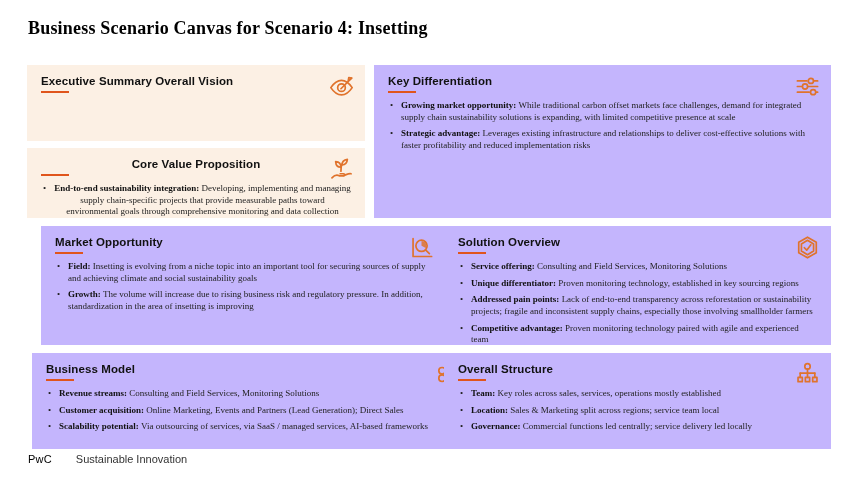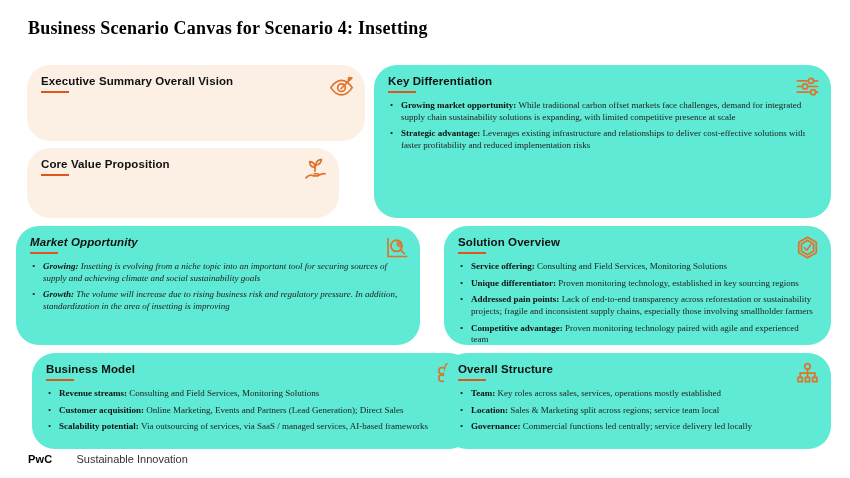--- a/index.html
+++ b/index.html
@@ -5,48 +5,48 @@
   html,body{margin:0;padding:0;background:#ffffff;}
   .canvas{
     position:relative;width:850px;height:478px;background:#ffffff;overflow:hidden;
     font-family:"Liberation Sans",sans-serif;color:#1a1a1a;
   }
   .page-title{
     position:absolute;left:28px;top:18px;margin:0;
     font-family:"Liberation Serif","DejaVu Serif",serif;
     font-size:18px;font-weight:600;letter-spacing:.2px;color:#000;
   }
-  .card{position:absolute;box-sizing:border-box;padding:10px 14px 8px 14px;border-radius:23px;}
+  .card{position:absolute;box-sizing:border-box;padding:10px 14px 8px 14px;}
   .card.peach{background:#fcf0e4;}
-  .card.gray{background:#5eead4;}
+  .card.gray{background:#c4b5fd;}
   .card h2{
     margin:0;font-size:11.5px;font-weight:bold;color:#111;
     font-family:"Liberation Sans",sans-serif;letter-spacing:.1px;
   }
   .underline{width:28px;height:2px;background:#e0551c;margin-top:4px;margin-bottom:7px;}
   .card .icon{position:absolute;top:8px;right:10px;width:27px;height:27px;}
   .card .icon svg{width:100%;height:100%;}
   .card p,.card ul{
     font-family:"Liberation Serif","DejaVu Serif",serif;
     font-size:9px;line-height:1.3;color:#222;margin:0;
   }
   .card ul{list-style:none;padding:0;}
   .card ul li{position:relative;padding-left:13px;margin-bottom:5px;}
   .card ul li::before{content:"\2022";position:absolute;left:2px;top:0;color:#222;}
   .card ul li strong{font-weight:bold;color:#111;}
   
   .card.exec{left:27px;top:65px;width:338px;height:76px;}
-  .card.core{left:27px;top:148px;width:312px;height:70px;}
+  .card.core{left:27px;top:148px;width:338px;height:70px;text-align:center;}
   .card.keydiff{left:374px;top:65px;width:457px;height:153px;}
-  .card.market{left:16px;top:226px;width:404px;height:119px;font-style:italic;}
+  .card.market{left:41px;top:226px;width:404px;height:119px;}
   .card.solution{left:444px;top:226px;width:387px;height:119px;}
   .card.business{left:32px;top:353px;width:440px;height:96px;}
   .card.entity{left:444px;top:353px;width:387px;height:96px;}
   .footer{position:absolute;left:28px;top:453px;display:flex;align-items:baseline;}
-  .footer .brand{font-weight:bold;font-size:11px;color:#000;letter-spacing:.2px;}
+  .footer .brand{font-weight:normal;font-size:11px;color:#000;letter-spacing:.2px;}
   .footer .label{font-size:11px;color:#333;margin-left:24px;}
   .ic{stroke:#e0732c;fill:none;stroke-width:1.5;stroke-linecap:round;stroke-linejoin:round;}
 </style>
 </head>
 <body>
 
 <div class="canvas">
 
   <h1 class="page-title">Business Scenario Canvas for Scenario 4: Insetting</h1>
 
@@ -72,20 +72,23 @@
       <svg viewBox="0 0 24 24">
           <g class="ic">
         <path d="M11.5 13.5 C11.5 10.5 11.5 9 12.5 7"></path>
         <path d="M11.5 10 C8.8 10 7 8 6.8 5 C9.8 5.2 11.5 7 11.5 10 Z"></path>
         <path d="M12.5 8 C12.5 5.2 14.2 3.3 17.2 3 C17 6 15.3 7.8 12.5 8 Z"></path>
         <path d="M3.5 19.5 C6 16.8 8 16.6 10 17.6 L13.8 17.6 C15.2 17.6 15.2 15.8 13.8 15.8 L10.8 15.8"></path>
         <path d="M13.8 17.3 C16.5 16.6 18 15.4 20.5 15.8"></path>
       </g>
         </svg>
     </span>
+    <ul>
+        <li><strong>End-to-end sustainability integration: </strong>Developing, implementing and managing supply chain-specific projects that provide measurable paths toward environmental goals through comprehensive monitoring and data collection</li>
+      </ul>
   </section>
 
   <section class="card gray keydiff">
     <h2>Key Differentiation</h2>
     <div class="underline"></div>
     <span class="icon">
       <svg viewBox="0 0 24 24">
           <g class="ic">
         <path d="M3 7 L11.5 7"></path>
             <circle cx="15" cy="7" r="2.3"></circle>
@@ -112,21 +115,21 @@
       <svg viewBox="0 0 24 24">
           <g class="ic">
         <path d="M4.5 4 L4.5 20 L21 20"></path>
         <circle cx="12" cy="10.5" r="5"></circle>
         <path d="M12 10.5 L12 6.2 A4.3 4.3 0 0 1 15.8 12.5 Z" fill="#e0732c" stroke="none" opacity="0.85"></path>
         <path d="M15.6 14.1 L19 17.5"></path>
       </g>
         </svg>
     </span>
     <ul>
-        <li><strong>Growing: </strong>Insetting is evolving from a niche topic into an important tool for securing sources of supply and achieving climate and social sustainability goals</li>
+        <li><strong>Field: </strong>Insetting is evolving from a niche topic into an important tool for securing sources of supply and achieving climate and social sustainability goals</li>
         <li><strong>Growth: </strong>The volume will increase due to rising business risk and regulatory pressure. In addition, standardization in the area of insetting is improving</li>
       </ul>
   </section>
 
   <section class="card gray solution">
     <h2>Solution Overview</h2>
     <div class="underline"></div>
     <span class="icon">
       <svg viewBox="0 0 24 24">
           <g class="ic">

